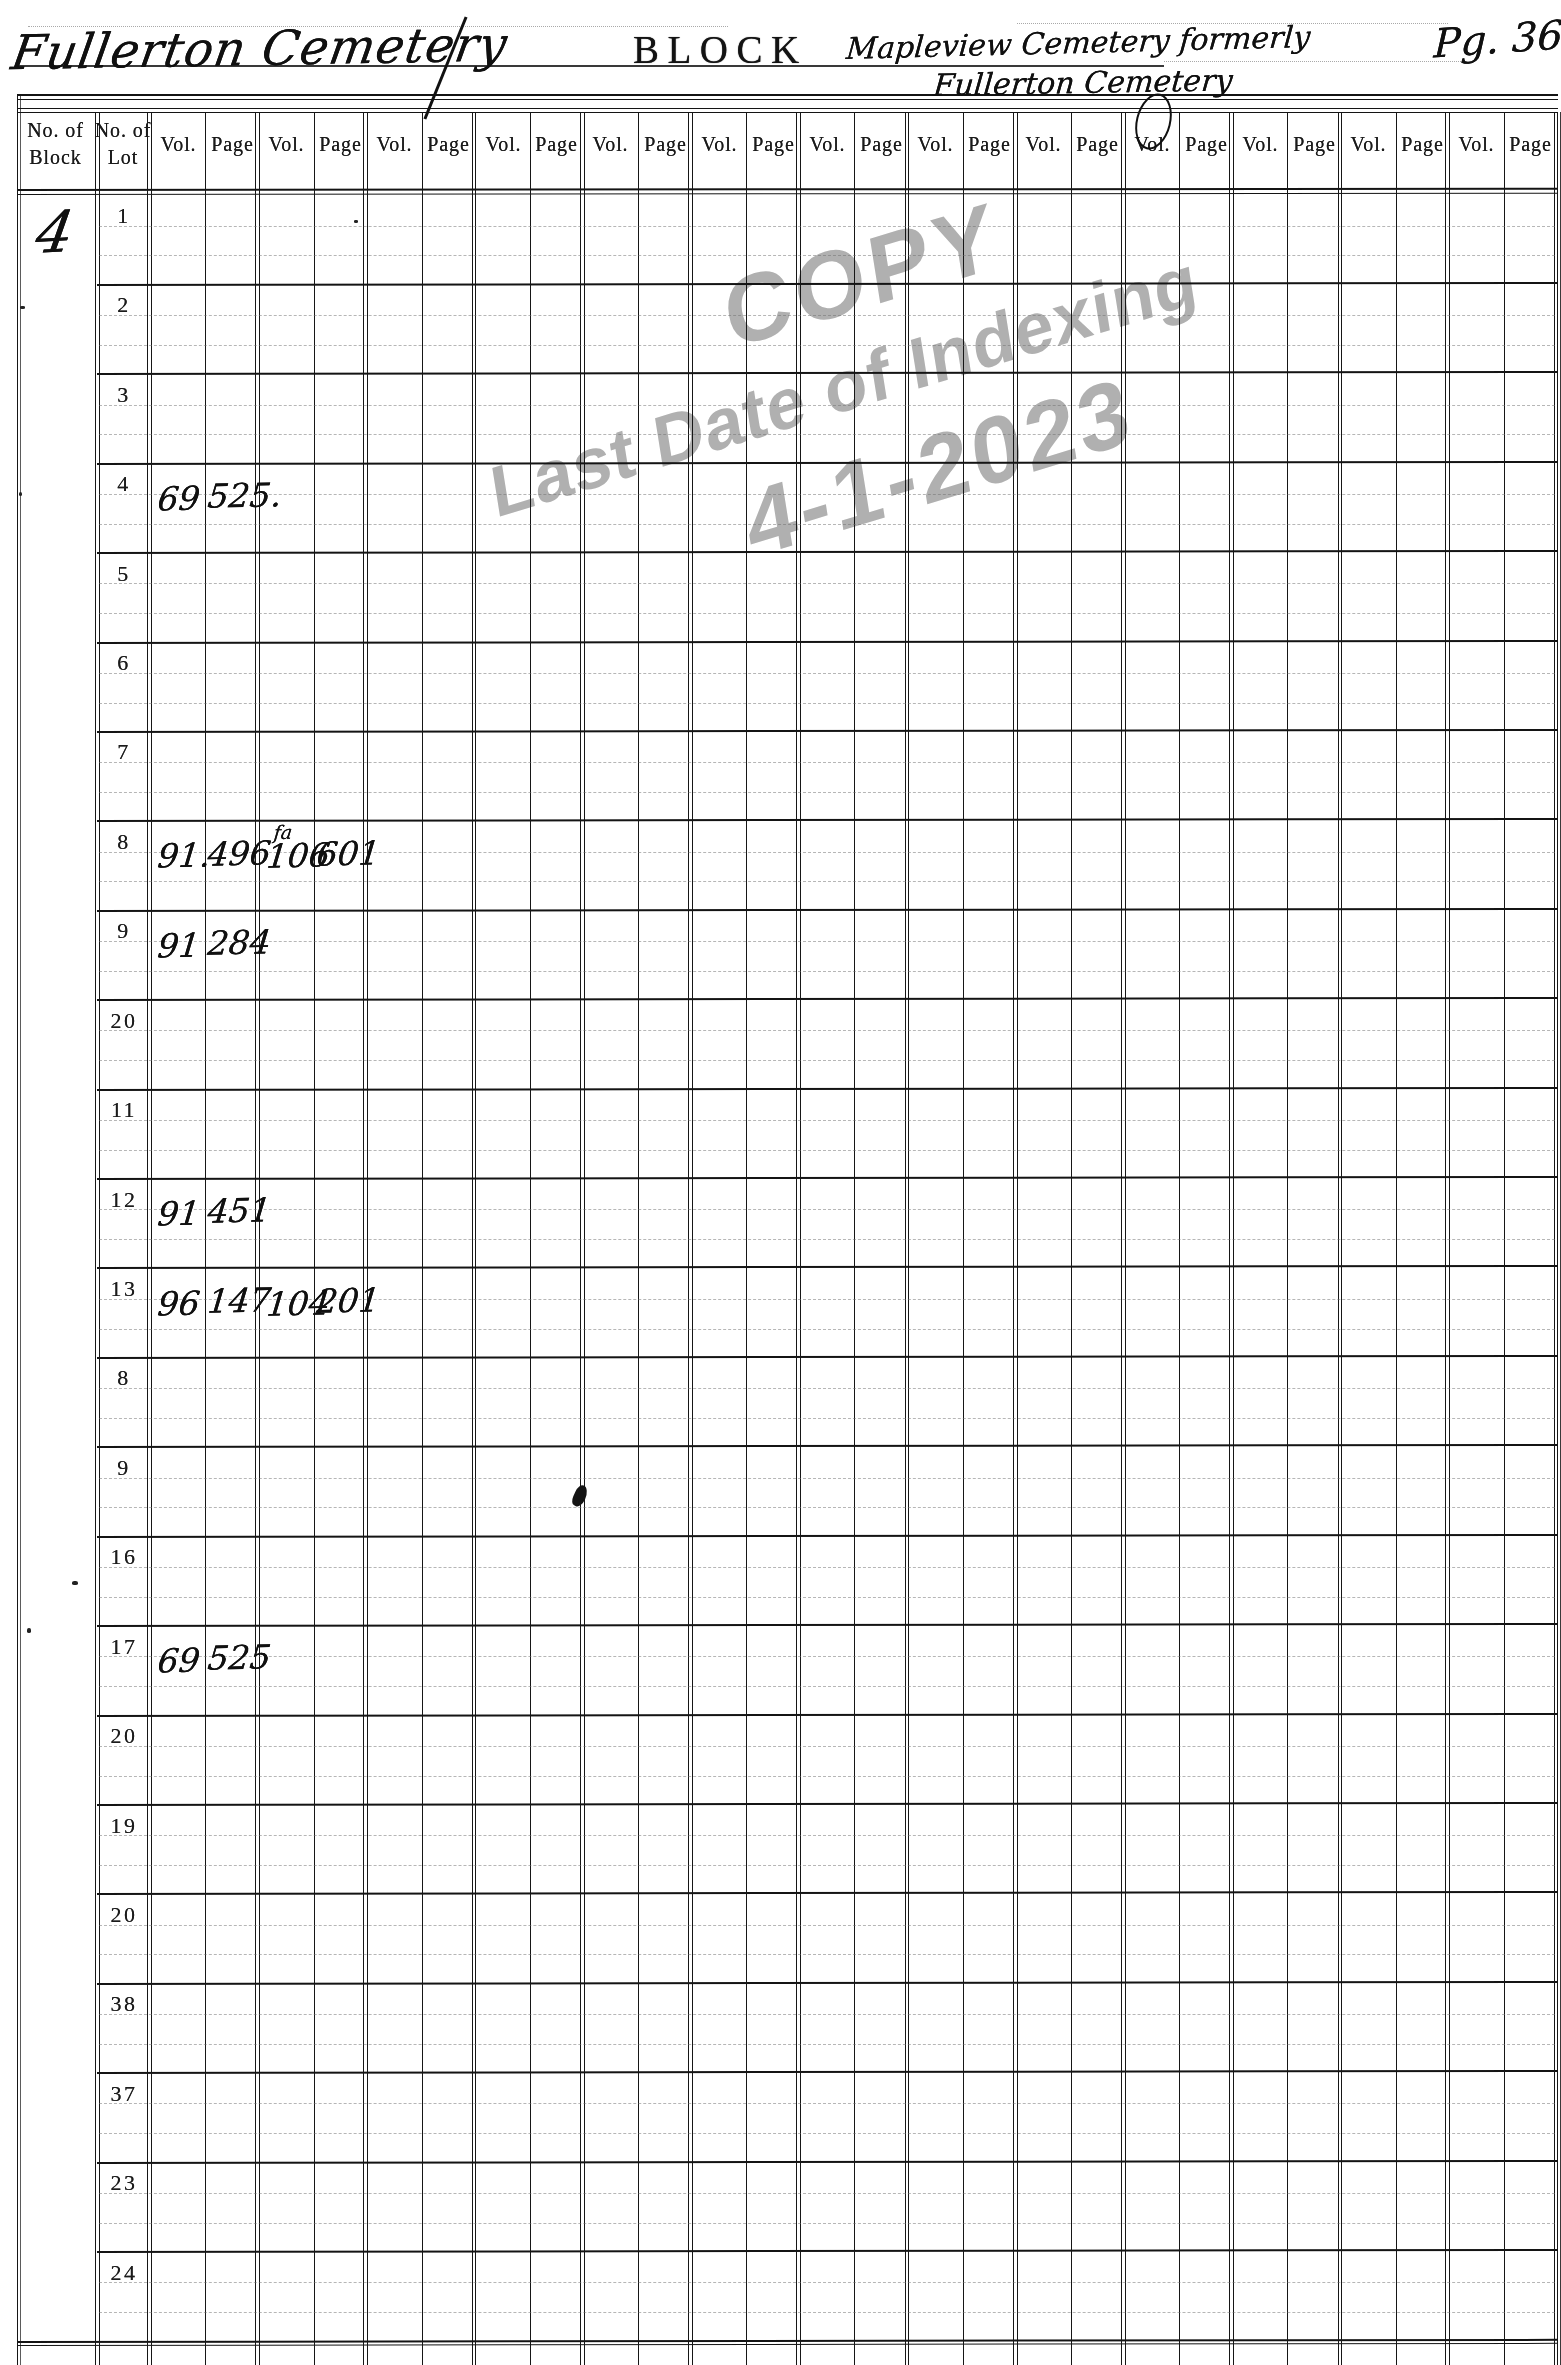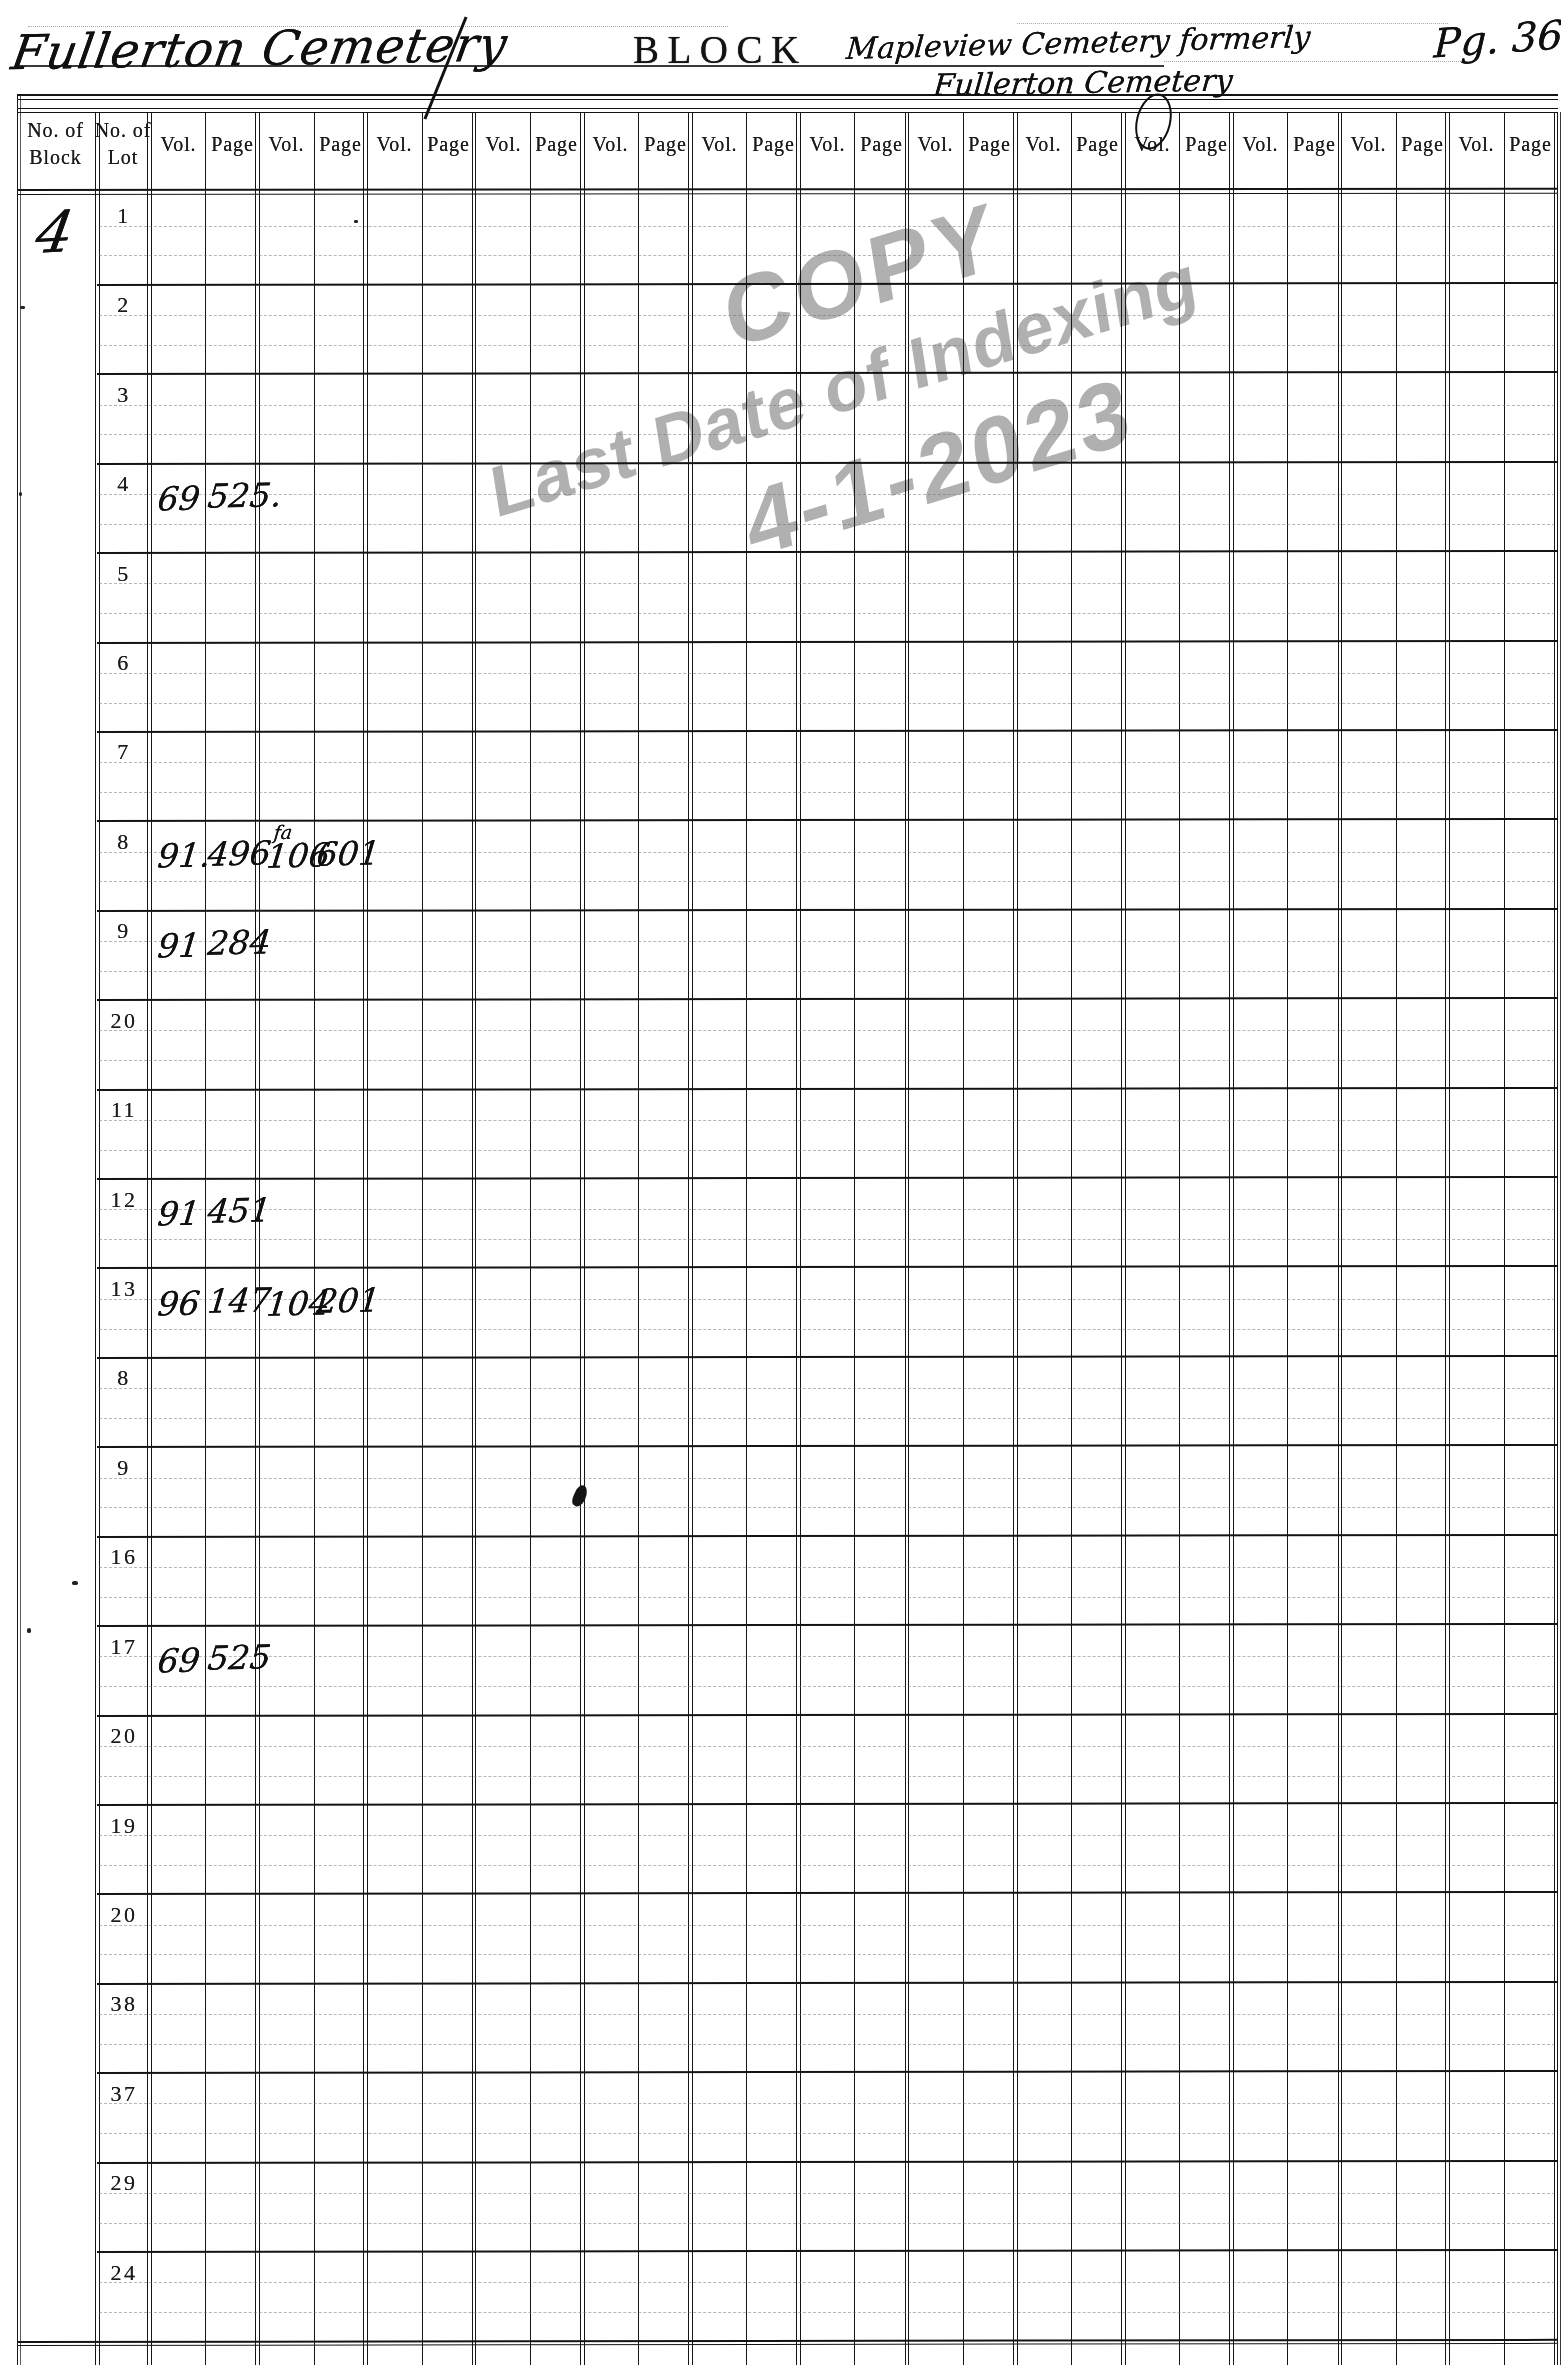--- a/index.html
+++ b/index.html
@@ -248,21 +248,21 @@
       <div class="" style="position: absolute; left: 99px; top: 2014px; width: 1456px; border-top: 1.4px dashed rgb(111, 111, 111); opacity: 0.5; z-index: 2; height: 0px;"></div>
       <div class="" style="position: absolute; left: 99px; top: 2044px; width: 1456px; border-top: 1.4px dashed rgb(111, 111, 111); opacity: 0.5; z-index: 2; height: 0px;"></div>
       <div class="" style="position: absolute; left: 105px; top: 1991px; width: 38px; text-align: center; font-family: &quot;Liberation Serif&quot;, serif; font-size: 22px; letter-spacing: 2.4px; color: rgb(27, 27, 27); z-index: 3; text-shadow: rgb(68, 68, 68) 0px 0px 0.5px;">38</div>
       <div class="" style="position: absolute; left: 97px; top: 2072px; width: 1461px; height: 1.9px; background: rgb(20, 20, 20); z-index: 2; transform: rotate(-0.08deg); transform-origin: left center;"></div>
       <div class="" style="position: absolute; left: 99px; top: 2103px; width: 1456px; border-top: 1.4px dashed rgb(111, 111, 111); opacity: 0.5; z-index: 2; height: 0px;"></div>
       <div class="" style="position: absolute; left: 99px; top: 2133px; width: 1456px; border-top: 1.4px dashed rgb(111, 111, 111); opacity: 0.5; z-index: 2; height: 0px;"></div>
       <div class="" style="position: absolute; left: 105px; top: 2081px; width: 38px; text-align: center; font-family: &quot;Liberation Serif&quot;, serif; font-size: 22px; letter-spacing: 2.4px; color: rgb(27, 27, 27); z-index: 3; text-shadow: rgb(68, 68, 68) 0px 0px 0.5px;">37</div>
       <div class="" style="position: absolute; left: 97px; top: 2162px; width: 1461px; height: 1.9px; background: rgb(20, 20, 20); z-index: 2; transform: rotate(-0.08deg); transform-origin: left center;"></div>
       <div class="" style="position: absolute; left: 99px; top: 2193px; width: 1456px; border-top: 1.4px dashed rgb(111, 111, 111); opacity: 0.5; z-index: 2; height: 0px;"></div>
       <div class="" style="position: absolute; left: 99px; top: 2223px; width: 1456px; border-top: 1.4px dashed rgb(111, 111, 111); opacity: 0.5; z-index: 2; height: 0px;"></div>
-      <div class="" style="position: absolute; left: 105px; top: 2170px; width: 38px; text-align: center; font-family: &quot;Liberation Serif&quot;, serif; font-size: 22px; letter-spacing: 2.4px; color: rgb(27, 27, 27); z-index: 3; text-shadow: rgb(68, 68, 68) 0px 0px 0.5px;">29</div>
+      <div class="" style="position: absolute; left: 105px; top: 2170px; width: 38px; text-align: center; font-family: &quot;Liberation Serif&quot;, serif; font-size: 22px; letter-spacing: 2.4px; color: rgb(27, 27, 27); z-index: 3; text-shadow: rgb(68, 68, 68) 0px 0px 0.5px;">23</div>
       <div class="" style="position: absolute; left: 97px; top: 2251px; width: 1461px; height: 1.9px; background: rgb(20, 20, 20); z-index: 2; transform: rotate(-0.08deg); transform-origin: left center;"></div>
       <div class="" style="position: absolute; left: 99px; top: 2282px; width: 1456px; border-top: 1.4px dashed rgb(111, 111, 111); opacity: 0.5; z-index: 2; height: 0px;"></div>
       <div class="" style="position: absolute; left: 99px; top: 2312px; width: 1456px; border-top: 1.4px dashed rgb(111, 111, 111); opacity: 0.5; z-index: 2; height: 0px;"></div>
       <div class="" style="position: absolute; left: 105px; top: 2260px; width: 38px; text-align: center; font-family: &quot;Liberation Serif&quot;, serif; font-size: 22px; letter-spacing: 2.4px; color: rgb(27, 27, 27); z-index: 3; text-shadow: rgb(68, 68, 68) 0px 0px 0.5px;">24</div>
     </div>
 
   <div class="blot"></div>
   <div class="speck" style="left:20px;top:306px;width:4.7px;height:2.8px;"></div>
   <div class="speck" style="left:18.5px;top:492px;width:3.8px;height:3.8px;"></div>
   <div class="speck" style="left:72px;top:1581px;width:5.7px;height:3.8px;"></div>

